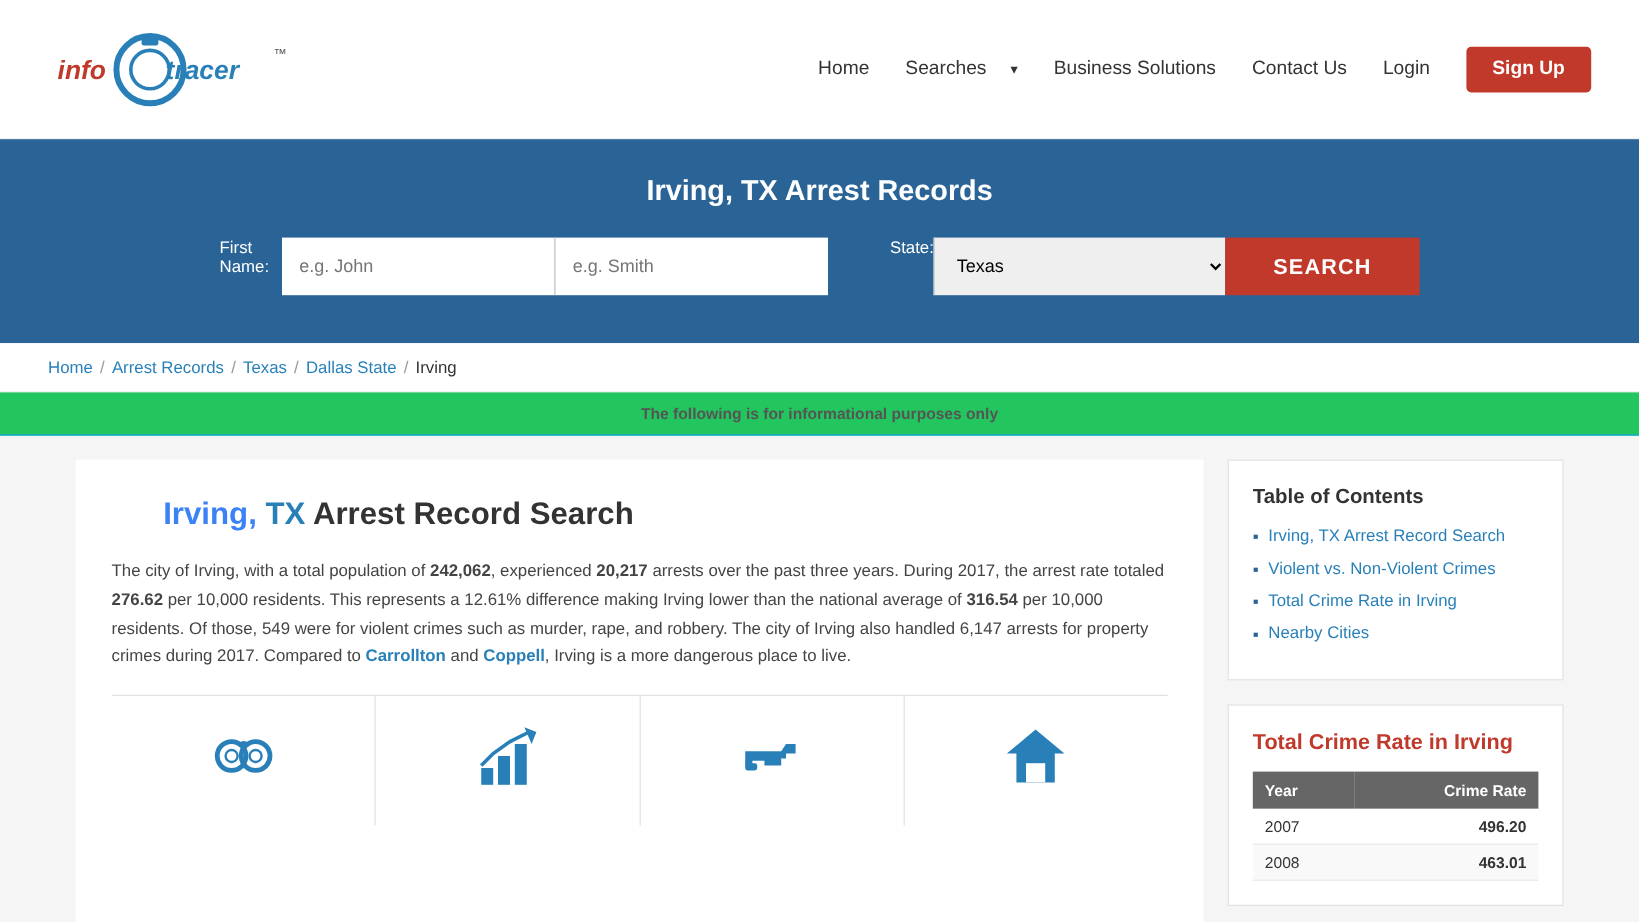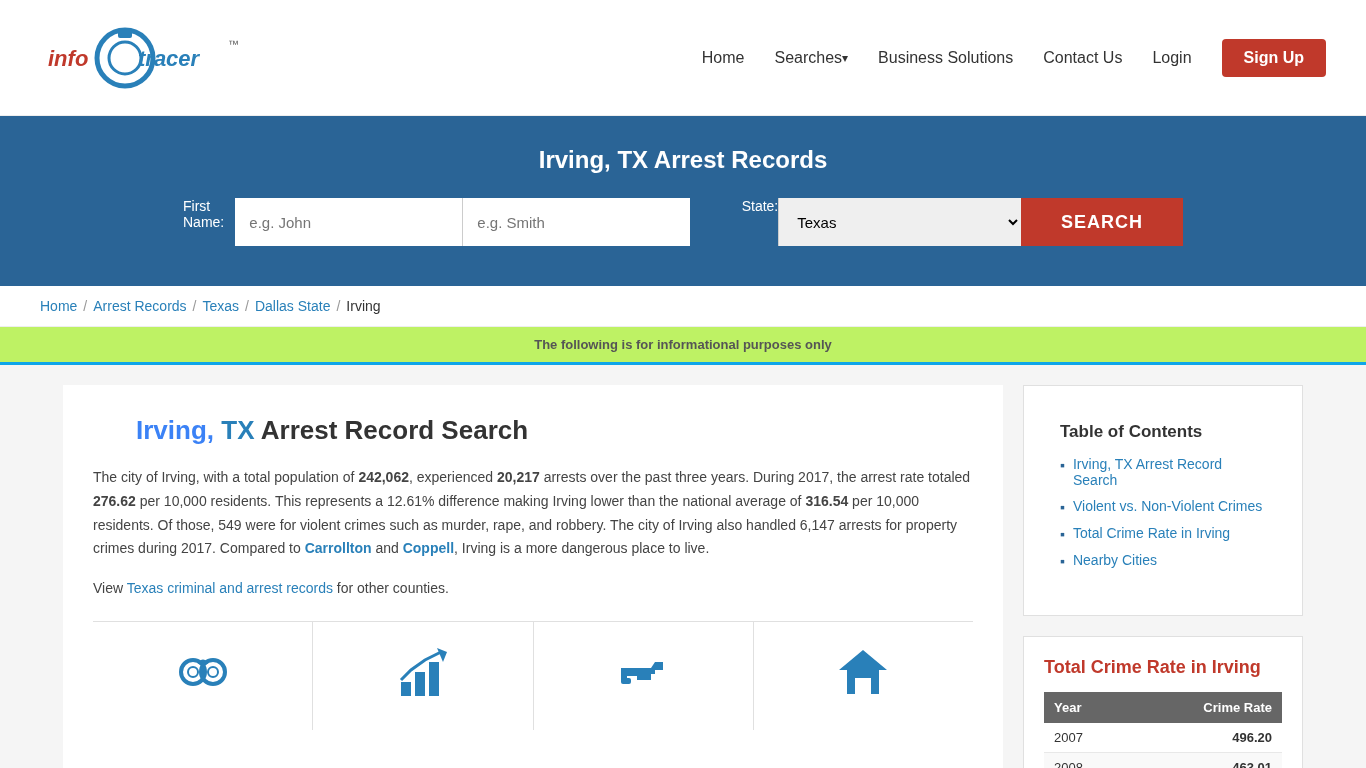--- a/index.html
+++ b/index.html
@@ -12,21 +12,21 @@
       display: flex;
       align-items: center;
       justify-content: space-between;
       border-bottom: 1px solid #eee;
       height: 116px;
     }
     .logo-area { display: flex; align-items: center; }
 
     .nav { display: flex; align-items: center; gap: 30px; }
     .nav a { text-decoration: none; color: #333; font-size: 16px; }
-    .nav .searches-link { display: flex; align-items: center; gap: 0; }
+    .nav .searches-link { display: flex; align-items: center; gap: 20px; }
     .nav .dropdown-arrow { font-size: 12px; }
     .nav .btn-signup {
       background: #c0392b;
       color: #fff;
       padding: 10px 22px;
       border-radius: 4px;
       font-size: 16px;
       font-weight: bold;
       text-decoration: none;
     }
@@ -85,24 +85,24 @@
       border-bottom: 1px solid #eee;
     }
     .breadcrumb a { color: #2980b9; text-decoration: none; }
     .breadcrumb .sep { color: #999; }
     .breadcrumb .current { color: #333; }
 
     
     .info-note {
       text-align: center;
       padding: 10px;
-      background: #bef264;
+      background: #22c55e;
       font-size: 13px;
       color: #555;
-      border-bottom: 3px solid #0ea5e9;
+      border-bottom: 1px solid #0ea5e9;
     }
     .info-note strong { font-weight: bold; }
 
     
     .main-layout {
       display: flex;
       gap: 0;
       max-width: 1280px;
       margin: 0 auto;
       padding: 20px 20px;
@@ -151,21 +151,21 @@
     .icon-item:last-child { border-right: none; }
     .icon-svg { width: 60px; height: 60px; margin-bottom: 8px; }
 
     
     .sidebar {
       width: 280px;
       flex-shrink: 0;
     }
     .toc-box {
       background: #fff;
-      padding: 36px;
+      padding: 20px;
       margin-bottom: 20px;
       border: 1px solid #e0e0e0;
     }
     .toc-box h3 { font-size: 17px; font-weight: bold; color: #333; margin-bottom: 14px; }
     .toc-list { list-style: none; }
     .toc-list li {
       display: flex;
       align-items: flex-start;
       gap: 8px;
       margin-bottom: 10px;
@@ -287,23 +287,20 @@
     <h2>
       <span class="city">Irving,</span>
       <span class="state-abbr"> <span>TX</span></span>
       <span> <span>Arrest Record Search</span></span>
     </h2>
 
     <p>
       The city of Irving, with a total population of <strong>242,062</strong>, experienced <strong>20,217</strong> arrests over the past three years. During 2017, the arrest rate totaled <strong>276.62</strong> per 10,000 residents. This represents a 12.61% difference making Irving lower than the national average of <strong>316.54</strong> per 10,000 residents. Of those, 549 were for violent crimes such as murder, rape, and robbery. The city of Irving also handled 6,147 arrests for property crimes during 2017. Compared to <a href="#" class="city-link">Carrollton</a> and <a href="#" class="city-link">Coppell</a>, Irving is a more dangerous place to live.
     </p>
 
-    <p>
-      <span>View </span><a href="#">Texas criminal and arrest records</a><span> for other counties.</span>
-    </p>
 
     <div class="icons-row">
 
       <div class="icon-item">
         <svg class="icon-svg" viewBox="0 0 60 60">
           <circle cx="20" cy="30" r="12" fill="none" stroke="#2980b9" stroke-width="4"></circle>
           <circle cx="40" cy="30" r="12" fill="none" stroke="#2980b9" stroke-width="4"></circle>
           <path d="M26 22 Q30 16 34 22" fill="none" stroke="#2980b9" stroke-width="3"></path>
           <circle cx="20" cy="30" r="5" fill="none" stroke="#2980b9" stroke-width="2"></circle>
           <circle cx="40" cy="30" r="5" fill="none" stroke="#2980b9" stroke-width="2"></circle>

